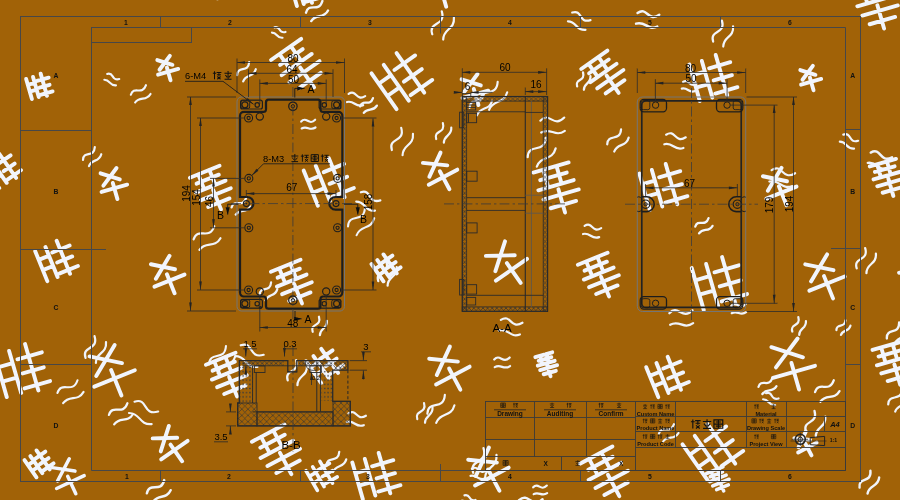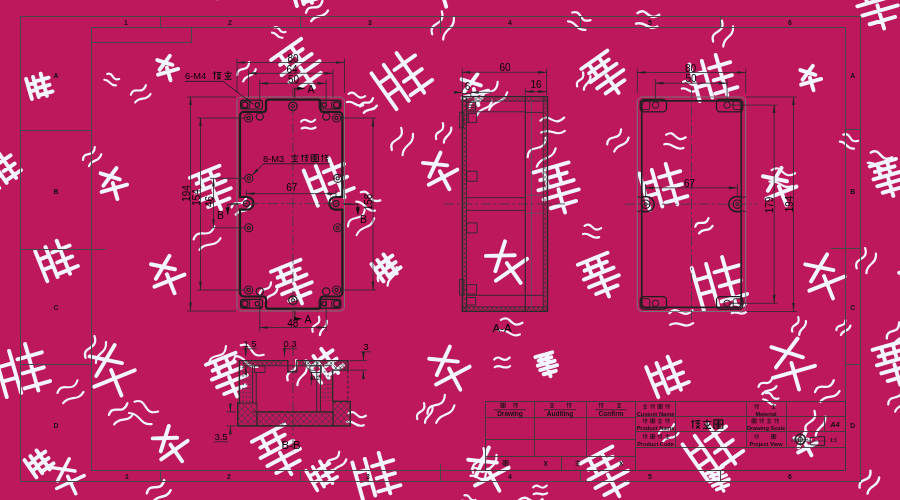--- a/index.html
+++ b/index.html
@@ -1,16 +1,16 @@
 <!DOCTYPE html>
 <html><head>
 <meta charset="utf-8">
 <style>
   html,body{margin:0;padding:0;background:#ffffff;}
-  #page{position:relative;width:900px;height:500px;overflow:hidden;background:#be185d;
+  #page{position:relative;width:900px;height:500px;overflow:hidden;background:#a16207;
         font-family:"Liberation Sans", sans-serif;}
   svg{position:absolute;left:0;top:0;}
   text{font-family:"Liberation Sans", sans-serif;}
 </style>
 </head>
 <body>
 <div id="page">
 <svg width="900" height="500" viewBox="0 0 900 500">
 <filter id="soft" x="-2%" y="-2%" width="104%" height="104%">
         <feGaussianBlur stdDeviation="0.38"></feGaussianBlur>

